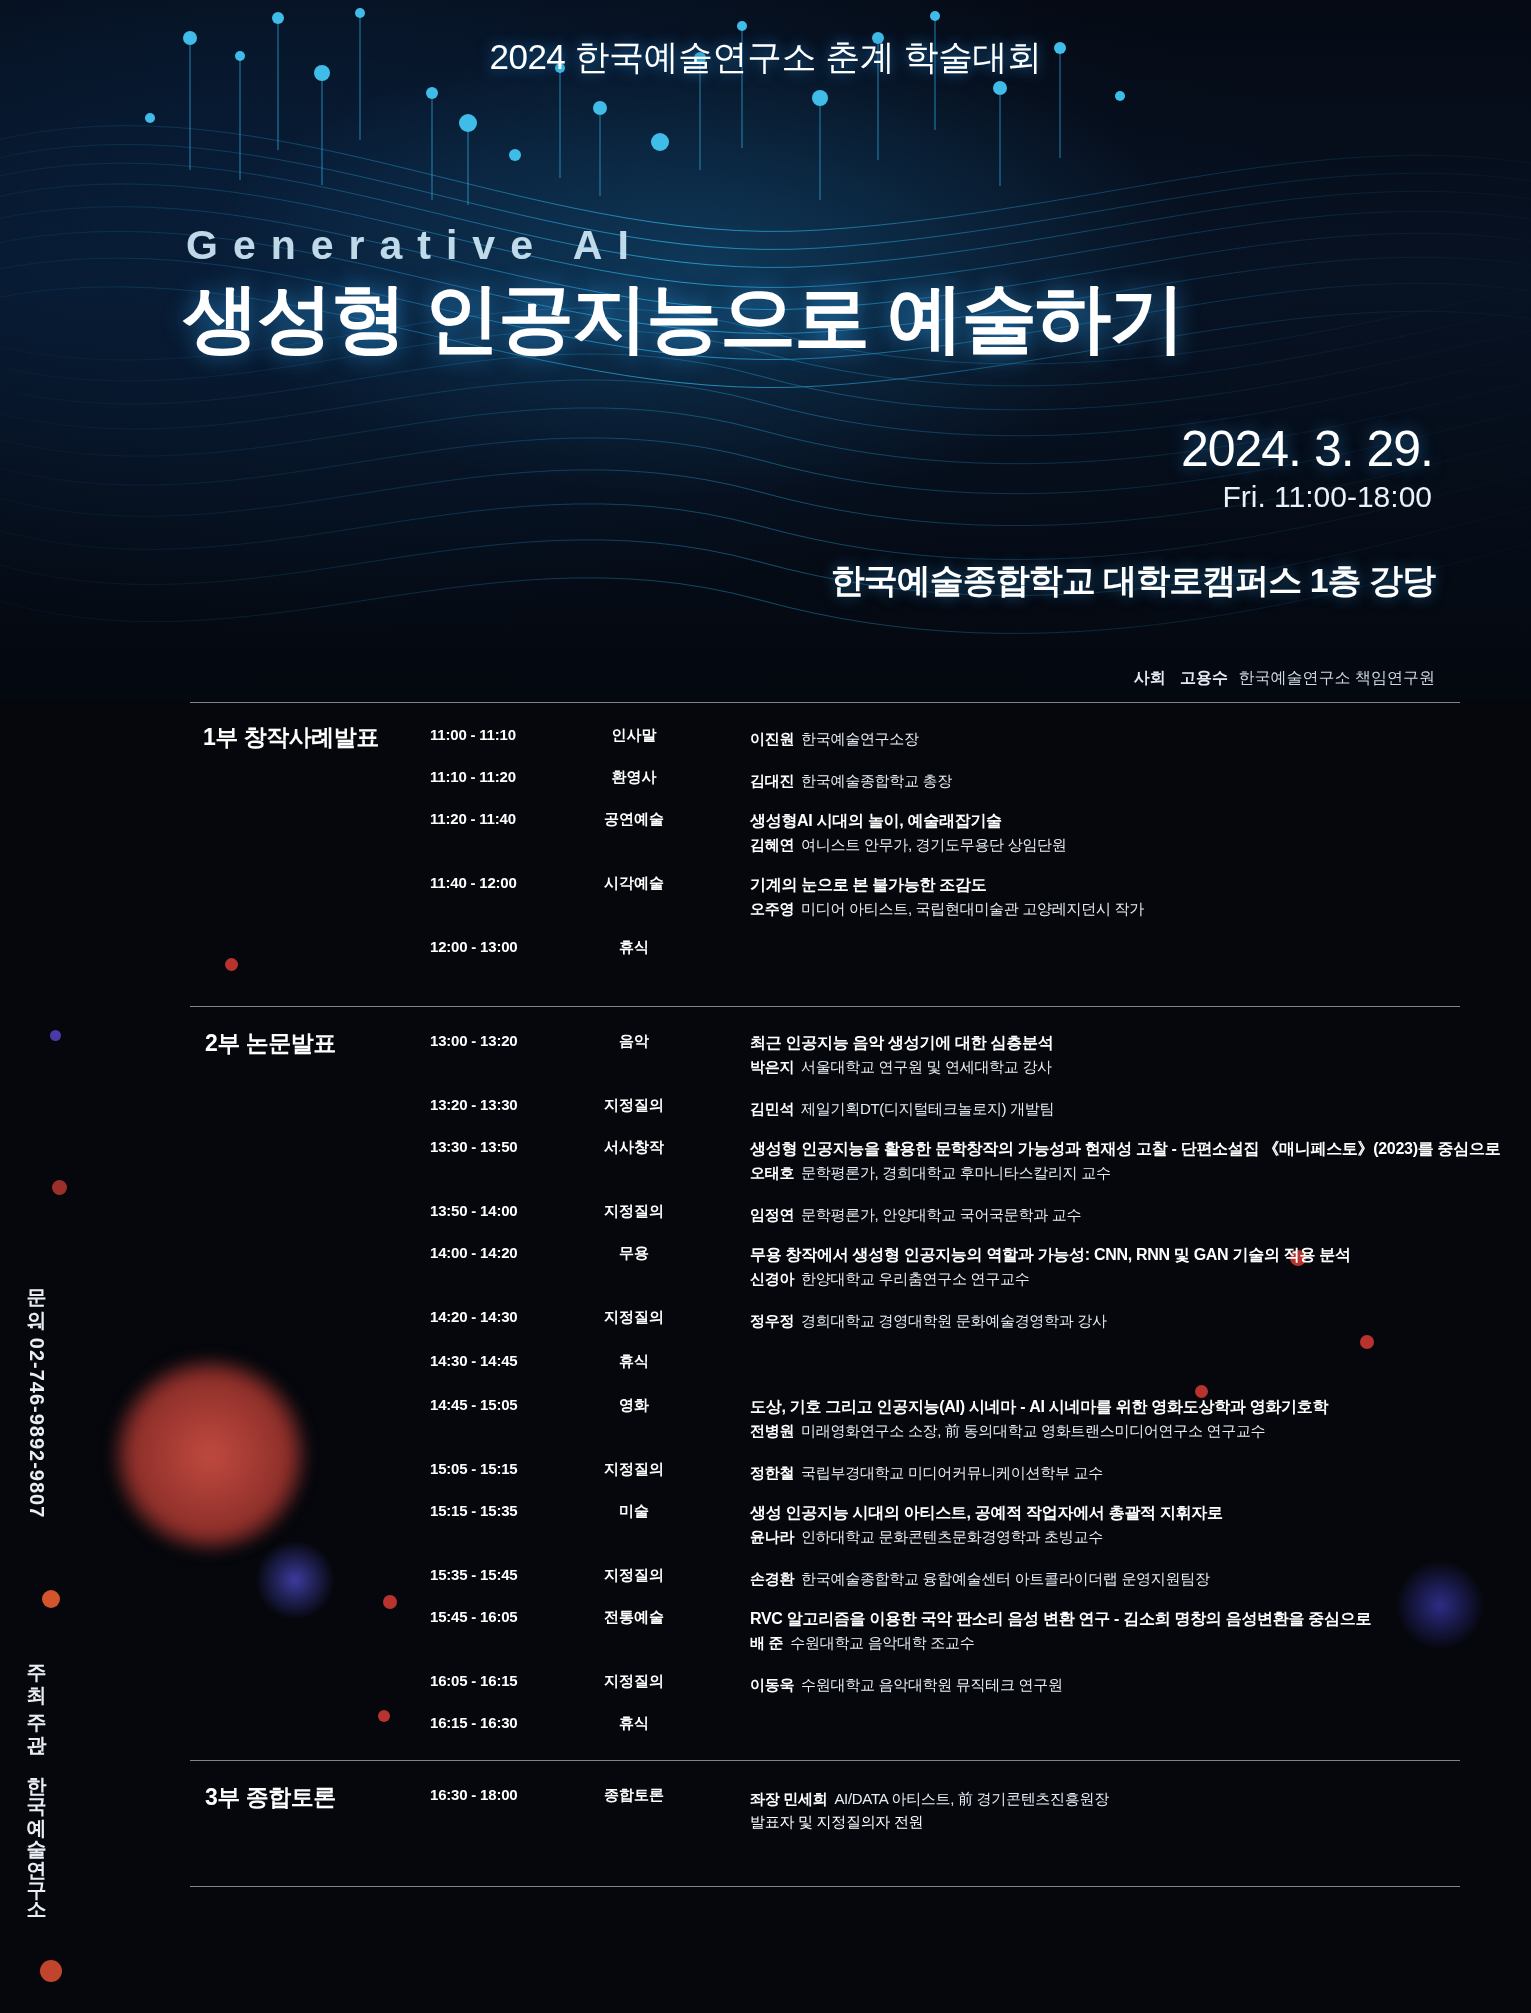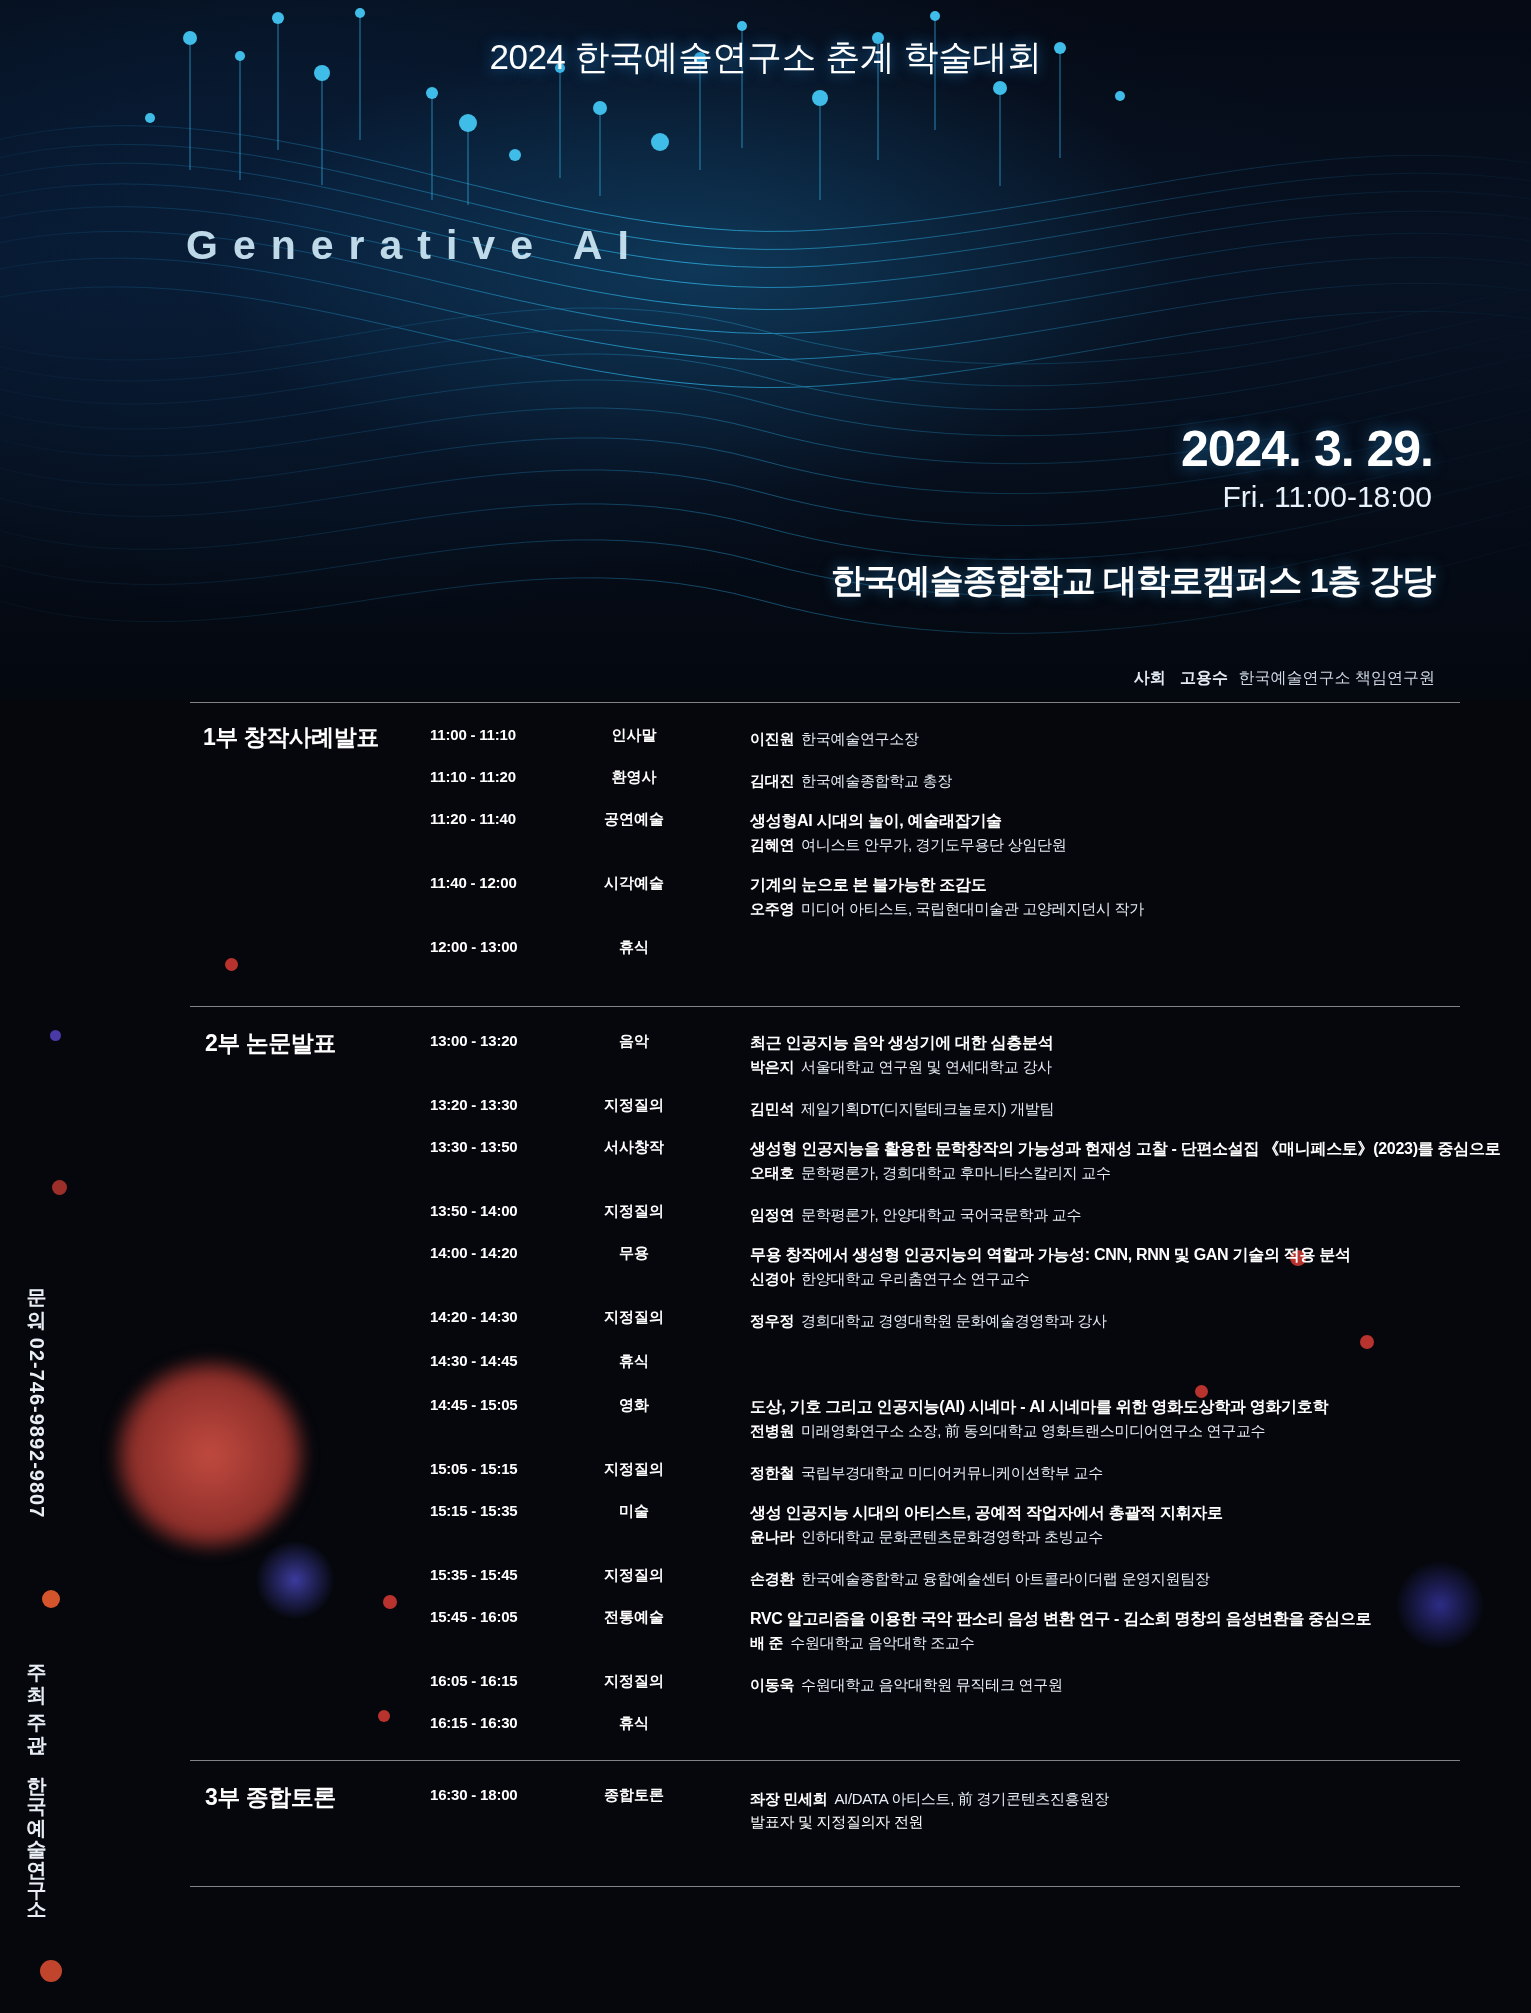--- a/index.html
+++ b/index.html
@@ -33,21 +33,21 @@
     font-size:41px;font-weight:bold;letter-spacing:15px;
     color:#cfe9f7;opacity:.92;
   }
   .main-title{
     position:absolute;left:183px;top:268px;
     font-size:76px;font-weight:bold;letter-spacing:-2px;color:#ffffff;
     text-shadow:0 0 22px rgba(40,140,210,.75);
   }
   .date-big{
     position:absolute;right:98px;top:420px;text-align:right;
-    font-size:50px;font-weight:bold;color:#ffffff;letter-spacing:-1px;
+    font-size:50px;font-weight:normal;color:#ffffff;letter-spacing:-1px;
     text-shadow:0 0 16px rgba(40,140,210,.6);
     margin-left:10px;
   }
   .date-sub{
     position:absolute;right:99px;top:480px;text-align:left;
     font-size:30px;color:#e7f2fb;letter-spacing:0px;
   }
   .venue{
     position:absolute;right:96px;top:558px;text-align:right;
     font-size:34px;font-weight:bold;color:#ffffff;letter-spacing:-1px;
@@ -171,20 +171,21 @@
       <circle cx="1060" cy="48" r="6"></circle>
         <circle cx="660" cy="142" r="9"></circle>
         <circle cx="515" cy="155" r="6"></circle>
       <circle cx="150" cy="118" r="5"></circle>
         <circle cx="1120" cy="96" r="5"></circle>
     </g>
   </svg>
 
   <div class="conf-title">2024 한국예술연구소 춘계 학술대회</div>
   <div class="gen-ai">Generative AI</div>
+  <div class="main-title">생성형 인공지능으로 예술하기</div>
   <div class="date-big">2024. 3. 29.</div>
   <div class="date-sub">Fri. 11:00-18:00</div>
   <div class="venue">한국예술종합학교 대학로캠퍼스 1층 강당</div>
   <div class="host-line">
     <span>사회</span>
     <span style="margin-left:10px">고용수</span>
     <span class="thin">한국예술연구소 책임연구원</span>
   </div>
 </div>
 

